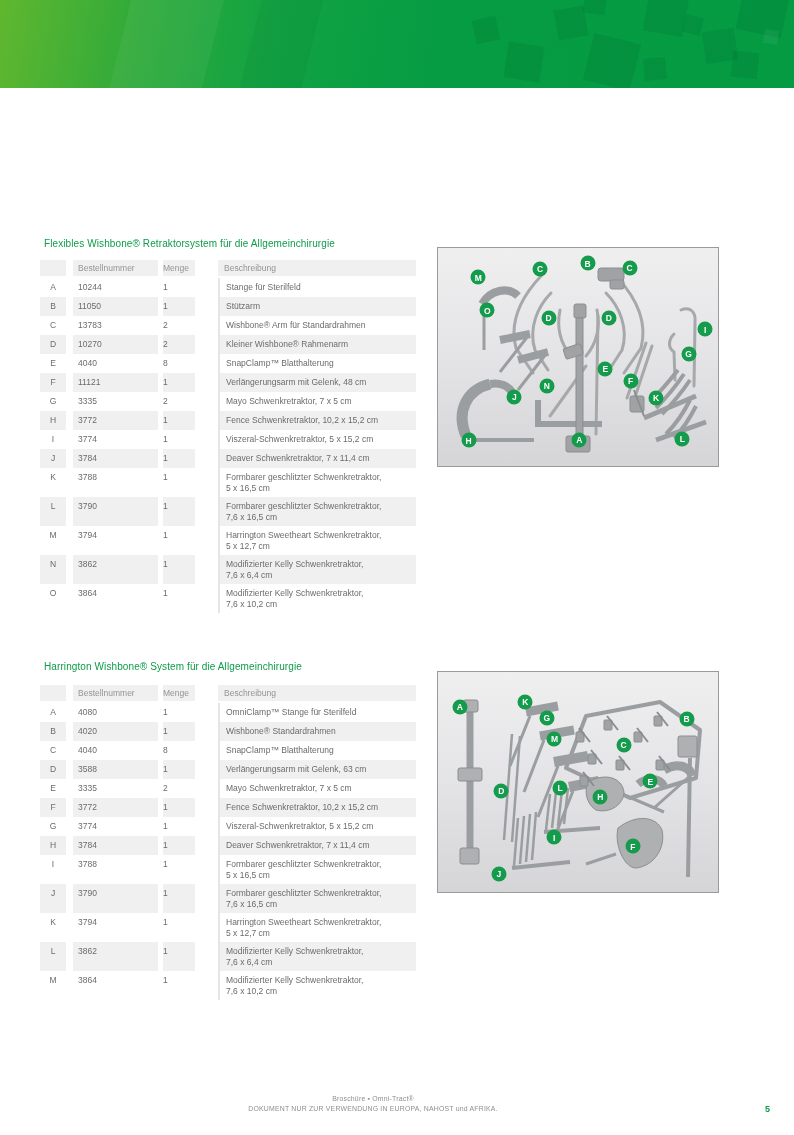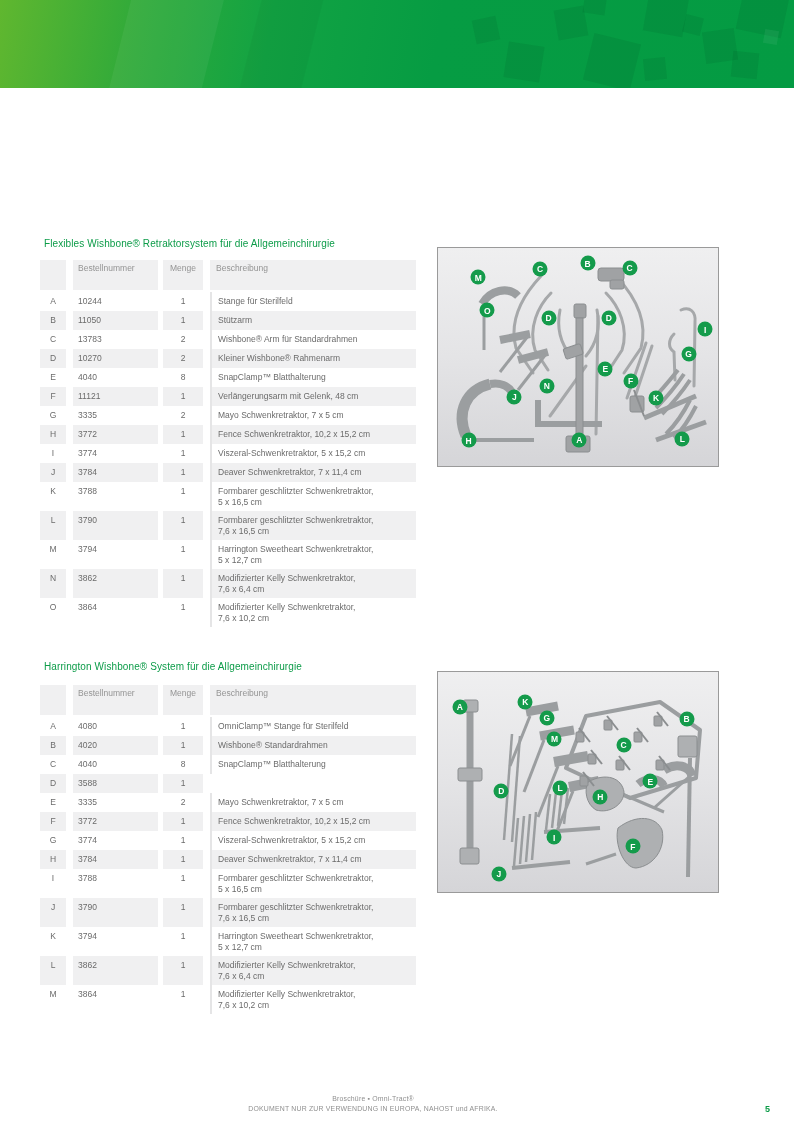--- a/index.html
+++ b/index.html
@@ -49,23 +49,23 @@
 
   
   .itable { position:absolute; left:40px; width:376px; font-size:8.5px; color:#6b6b6b; }
   #table1 { top:260px; }
   #table2 { top:685px; }
   .t-row { display:flex; align-items:stretch; min-height:19px; }
   .t-head { min-height:16px; margin-bottom:2px; }
   .tc { display:block; line-height:11px; padding:4px 0 3px 0; }
   .tc-letter { width:26px; text-align:center; }
   .tc-num    { width:85px; margin-left:7px; padding-left:5px; }
-  .tc-menge  { width:40px; margin-left:5px; text-align:center; }
-  .tc-desc   { flex:1; margin-left:7px; padding-left:6px; white-space:pre-line; }
-  .t-head .tc { background:#f0f0f1; color:#949494; padding-top:3px; padding-bottom:16px; }
+  .tc-menge  { width:32px; margin-left:5px; text-align:left; }
+  .tc-desc   { flex:1; margin-left:23px; padding-left:6px; white-space:pre-line; }
+  .t-head .tc { background:#f0f0f1; color:#949494; padding-top:3px; padding-bottom:2px; }
   .t-head .tc-letter { background:#f0f0f1; }
   .t-row.alt .tc { background:#f0f0f1; }
   .t-body .tc-desc { border-left:2px solid #e5e5e6; }
 
   
   .photo {
     position:absolute; left:437px; width:282px;
     border:1px solid #9a9a9a;
     background:linear-gradient(180deg,#efeff0 0%,#e4e4e6 50%,#d5d5d8 100%);
   }
@@ -310,20 +310,21 @@
         <div class="t-row">
           <div class="tc tc-letter">C</div>
           <div class="tc tc-num">4040</div>
           <div class="tc tc-menge">8</div>
           <div class="tc tc-desc">SnapClamp™ Blatthalterung</div>
         </div>
         <div class="t-row alt">
           <div class="tc tc-letter">D</div>
           <div class="tc tc-num">3588</div>
           <div class="tc tc-menge">1</div>
+          <div class="tc tc-desc">Verlängerungsarm mit Gelenk, 63 cm</div>
         </div>
         <div class="t-row">
           <div class="tc tc-letter">E</div>
           <div class="tc tc-num">3335</div>
           <div class="tc tc-menge">2</div>
           <div class="tc tc-desc">Mayo Schwenkretraktor, 7 x 5 cm</div>
         </div>
         <div class="t-row alt">
           <div class="tc tc-letter">F</div>
           <div class="tc tc-num">3772</div>

